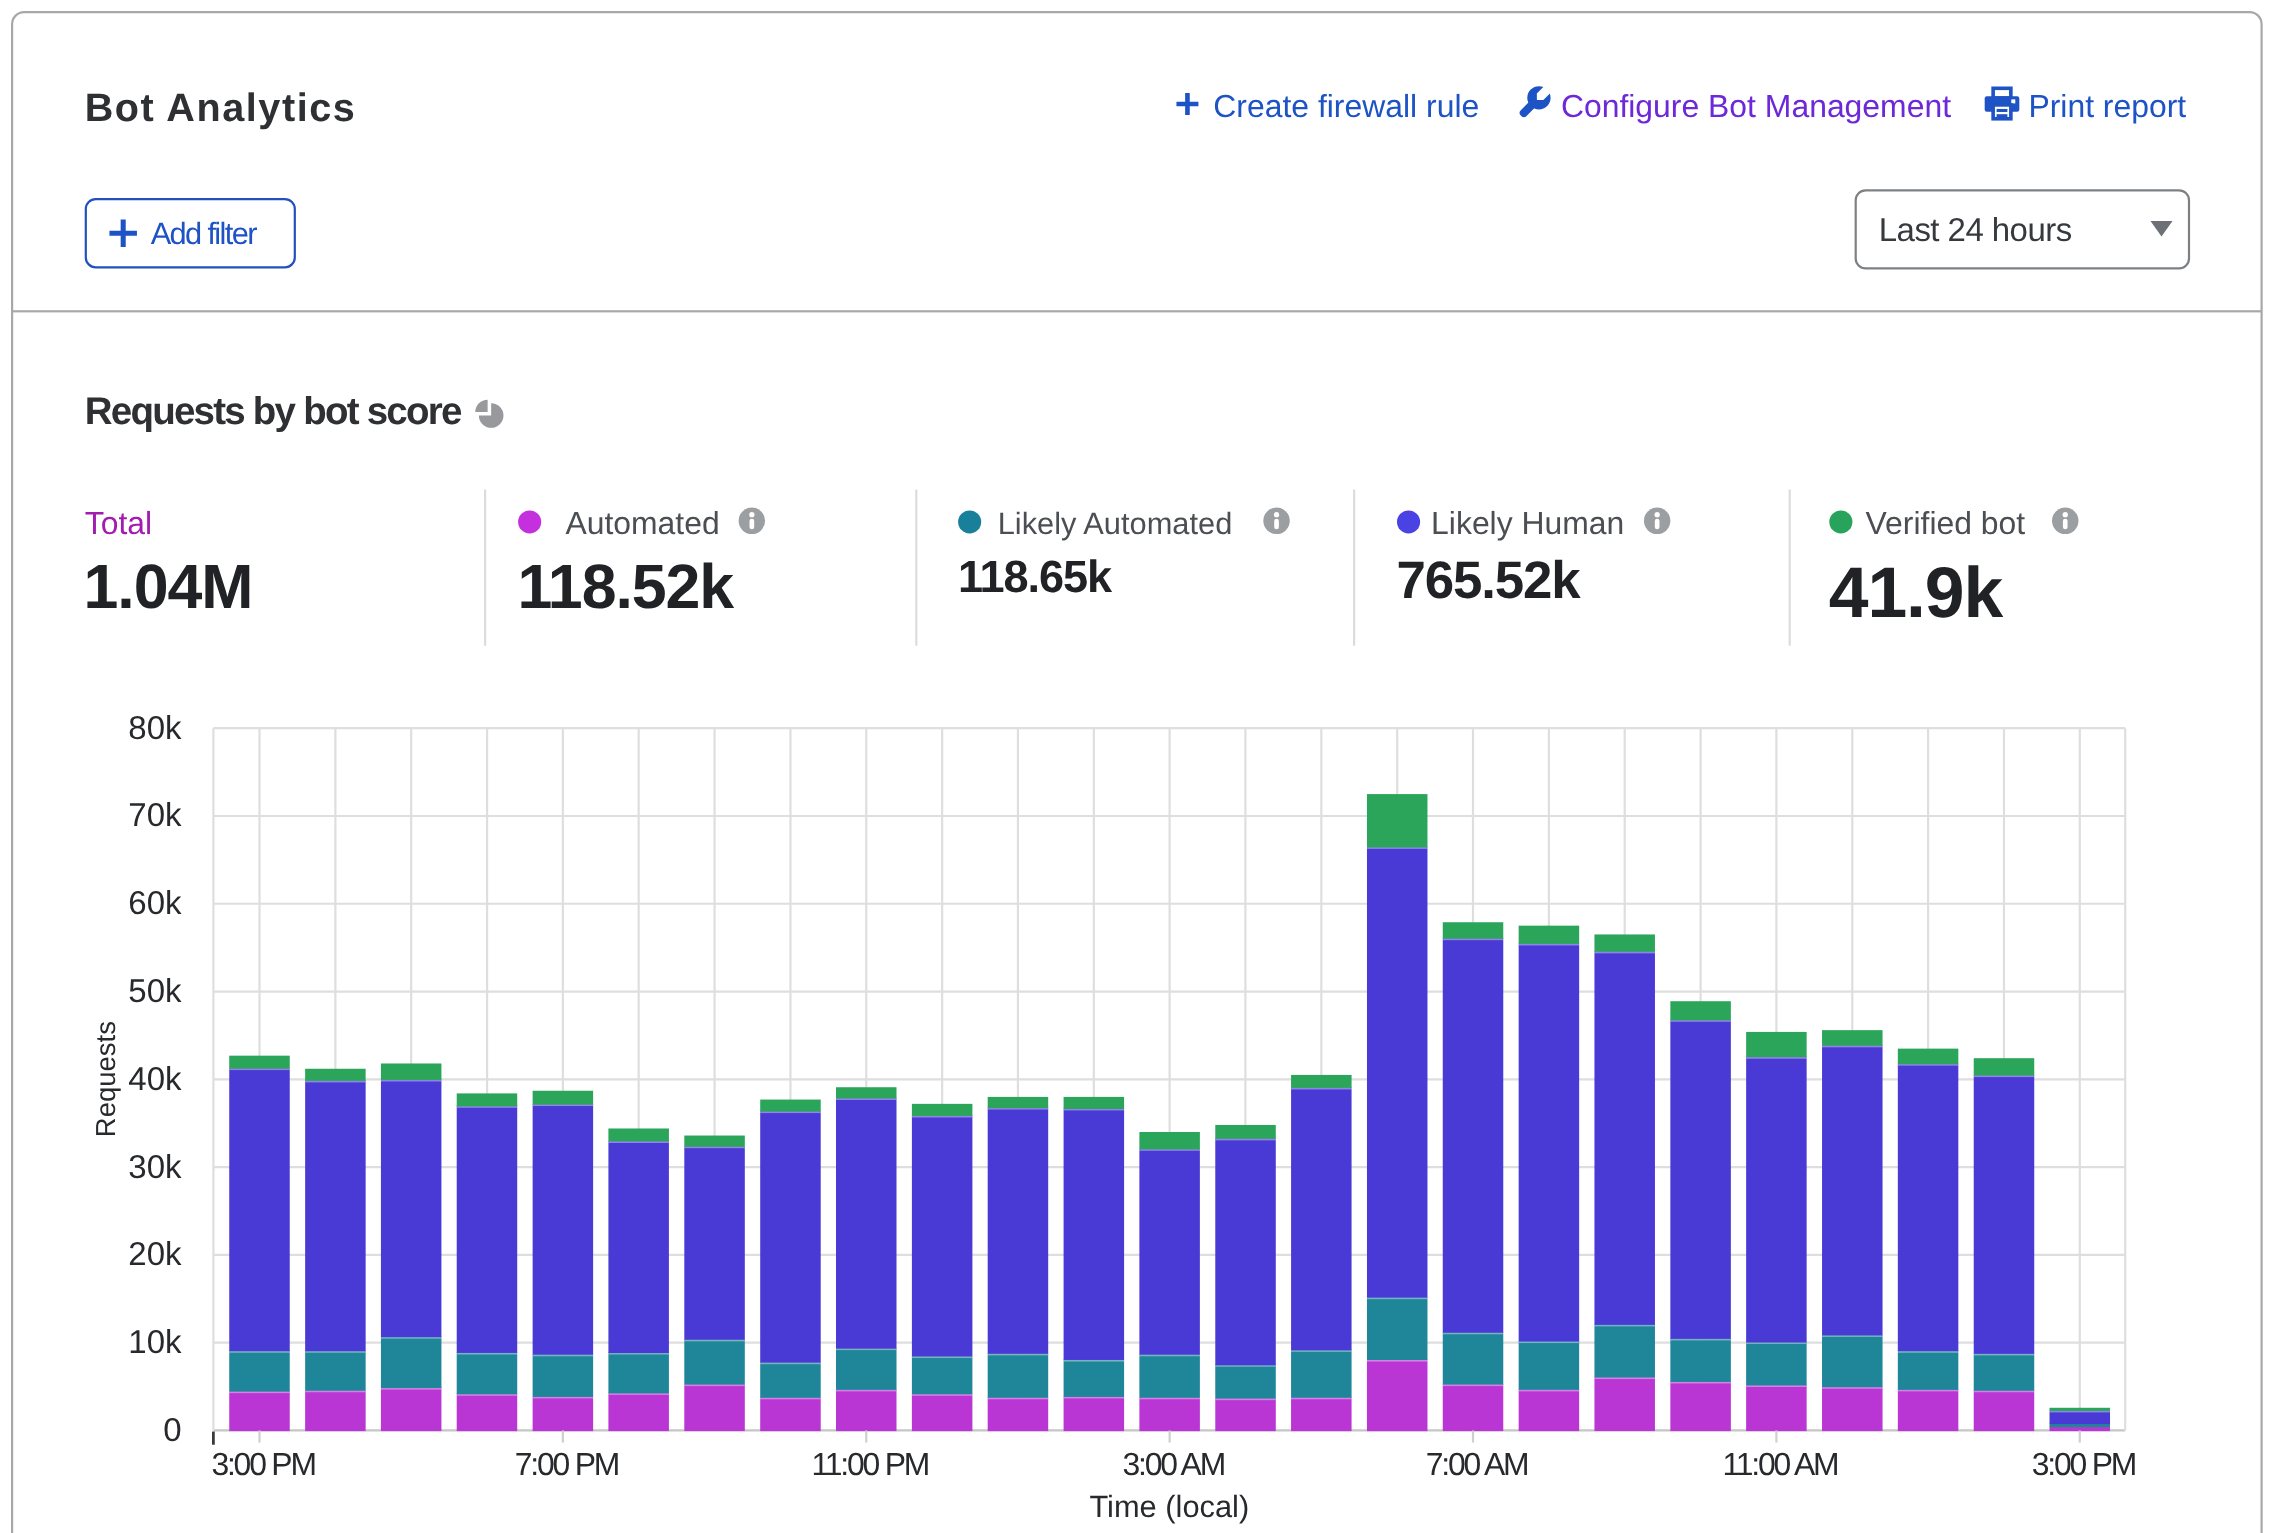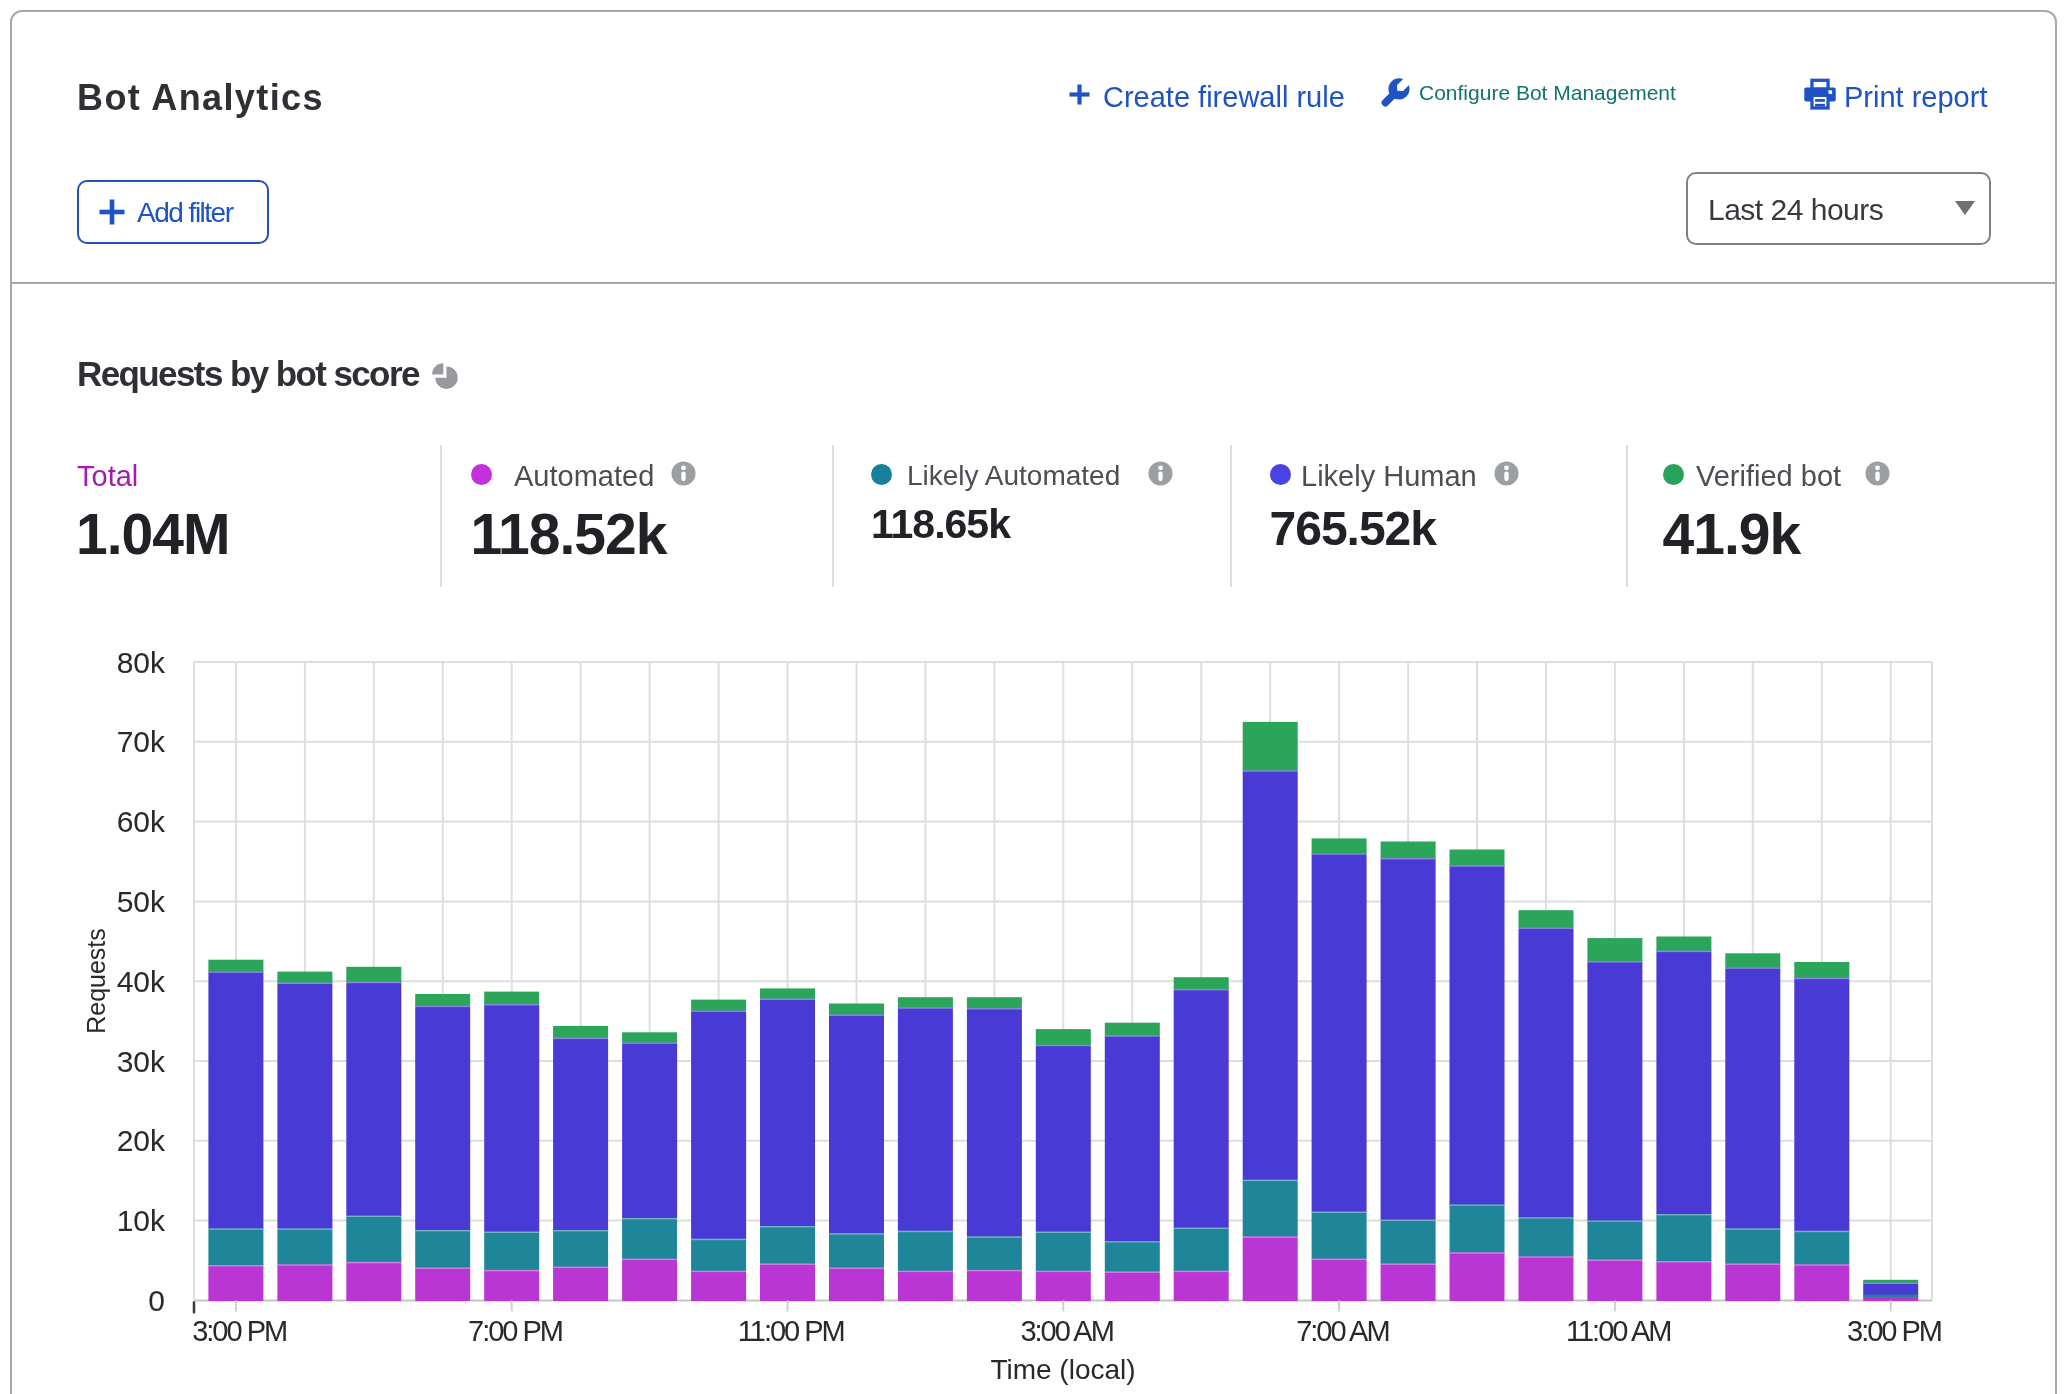--- a/index.html
+++ b/index.html
@@ -21,21 +21,21 @@
       <mask id="wm" maskUnits="userSpaceOnUse" x="-14" y="-14" width="64" height="64">
         <rect x="-14" y="-14" width="64" height="64" fill="#fff"></rect>
         <path d="M13.8 -4 h8.4 v14.8 L18 14.9 l-4.2 -4.1 z" fill="#000"></path>
       </mask>
     </defs>
     <g transform="rotate(45 18 18)" mask="url(#wm)" fill="#1d53c5">
       <circle cx="18" cy="12.3" r="10.6"></circle>
       <rect x="14.3" y="15.8" width="7.4" height="19.5" rx="3.4"></rect>
     </g>
   </svg>
-<div class="abs" style="left:1419px;top:81px;font-size:21px;color:#0f766e">Configure Bot Management</div>
+<div class="abs" style="left:1419px;top:81px;font-size:29px;color:#6d28d9">Configure Bot Management</div>
 <svg style="position:absolute;left:1803px;top:77px" width="34" height="34" viewBox="0 0 27 27">
     <rect x="7.1" y="2.6" width="12.8" height="7" fill="none" stroke="#1d53c5" stroke-width="2.6"></rect>
     <rect x="1" y="8.3" width="25" height="11.2" rx="1.6" fill="#1d53c5"></rect>
     <rect x="20.2" y="10.6" width="2.9" height="2.9" fill="#fff"></rect>
     <rect x="7.1" y="14.6" width="12.8" height="10" fill="#fff" stroke="#1d53c5" stroke-width="2.6"></rect>
     <rect x="9.6" y="17.5" width="7.8" height="2.2" fill="#1d53c5"></rect>
     <rect x="9.6" y="21.3" width="7.8" height="2.2" fill="#1d53c5"></rect>
   </svg>
 <div class="abs" style="left:1844px;top:81px;font-size:29px;color:#1d53c5">Print report</div>
 
@@ -82,21 +82,21 @@
     <rect x="11.2" y="11.4" width="4.6" height="10.4" rx="2.3" fill="#fff"></rect>
   </svg>
 <div style="position:absolute;left:1269.5px;top:501px;font-size:48px;font-weight:700;color:#202225;letter-spacing:-1px">765.52k</div>
 <span style="position:absolute;left:1662.5px;top:464px;width:21px;height:21px;border-radius:50%;background:#27a35c"></span>
 <div style="position:absolute;left:1696px;top:460px;font-size:29px;color:#4b4e53">Verified bot</div>
 <svg style="position:absolute;left:1865px;top:461px" width="25" height="25" viewBox="0 0 27 27">
     <circle cx="13.5" cy="13.5" r="13" fill="#9c9fa2"></circle>
     <circle cx="13.5" cy="7.4" r="2.6" fill="#fff"></circle>
     <rect x="11.2" y="11.4" width="4.6" height="10.4" rx="2.3" fill="#fff"></rect>
   </svg>
-<div style="position:absolute;left:1662.5px;top:501px;font-size:57px;font-weight:700;color:#202225;letter-spacing:-1px">41.9k</div>
+<div style="position:absolute;left:1662.5px;top:501px;font-size:65px;font-weight:700;color:#202225;letter-spacing:-1px">41.9k</div>
 <div style="position:absolute;left:440px;top:445px;width:2px;height:142px;background:#dcdcdc"></div>
 <div style="position:absolute;left:832px;top:445px;width:2px;height:142px;background:#dcdcdc"></div>
 <div style="position:absolute;left:1230px;top:445px;width:2px;height:142px;background:#dcdcdc"></div>
 <div style="position:absolute;left:1626px;top:445px;width:2px;height:142px;background:#dcdcdc"></div>
 
 <svg width="2070" height="780" viewBox="0 620 2070 780" style="position:absolute;left:0;top:620px;font-family:'Liberation Sans',sans-serif;">
 <line x1="194.0" y1="662.0" x2="1932.0" y2="662.0" stroke="#dedede" stroke-width="2"></line>
 <text x="165" y="662.0" font-size="30" fill="#27292c" text-anchor="end" dominant-baseline="central">80k</text>
 <line x1="194.0" y1="741.8" x2="1932.0" y2="741.8" stroke="#dedede" stroke-width="2"></line>
 <text x="165" y="741.8" font-size="30" fill="#27292c" text-anchor="end" dominant-baseline="central">70k</text>

